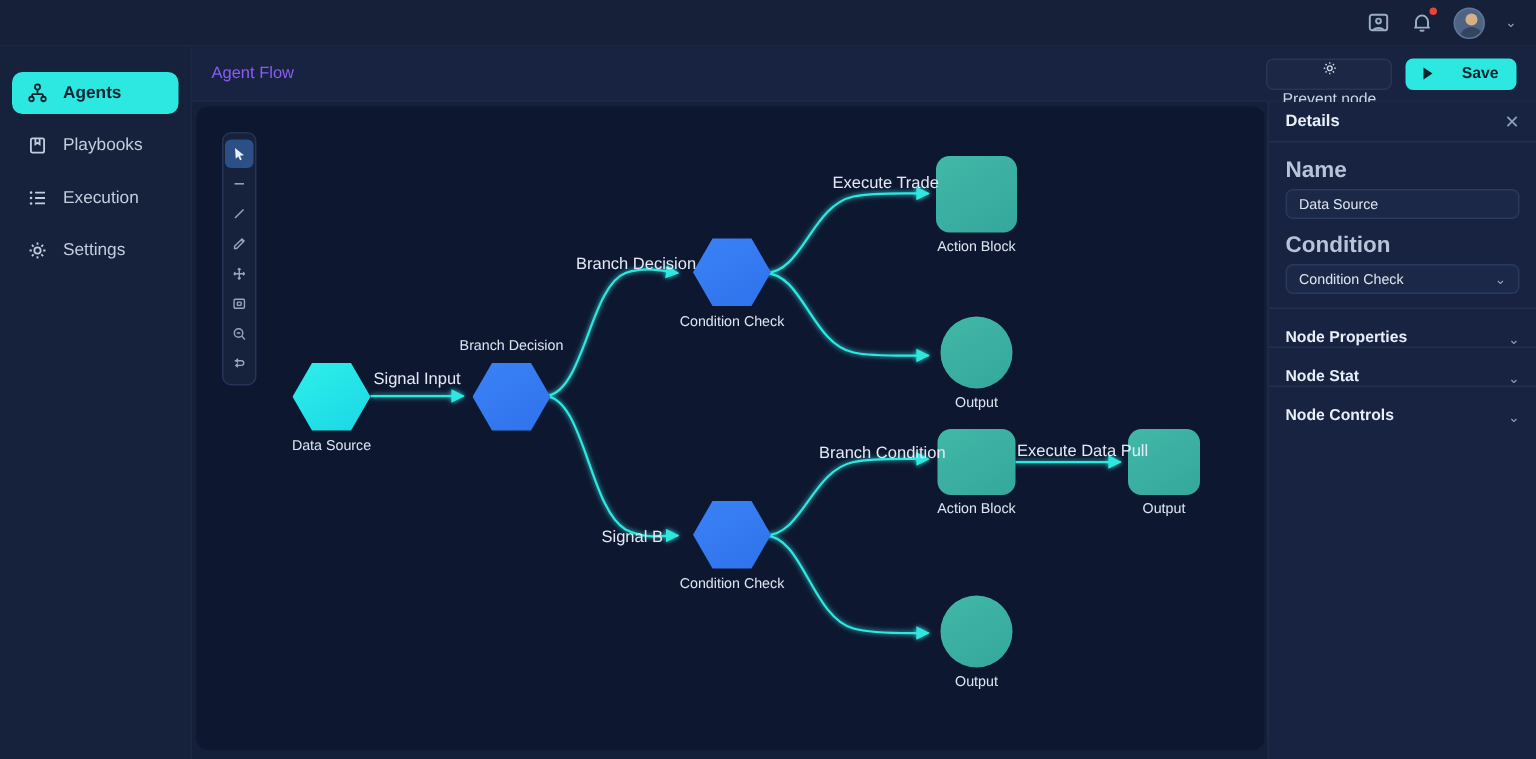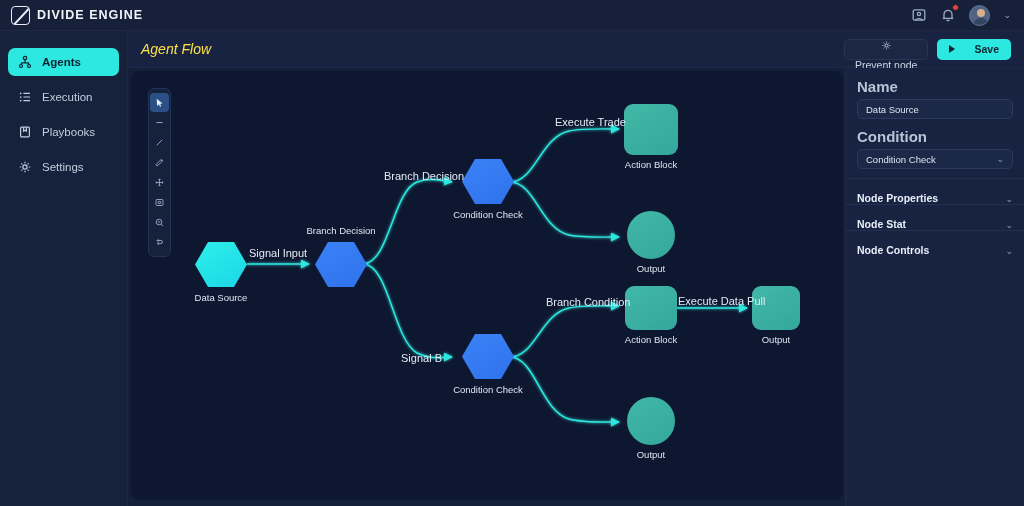--- a/index.html
+++ b/index.html
@@ -76,21 +76,21 @@
   .nav-item .nic { width: 14px; height: 14px; flex: 0 0 14px; }
   .nav-item .nic svg { display: block; }
 
   
   #page-header {
     position: absolute; left: 128px; top: 31px; width: 896px; height: 37px;
     background: #172340;
     display: flex; align-items: center;
     border-bottom: 1px solid #1c2844;
   }
-  #page-title { color: #fde047; font-size: 14px; padding-left: 13px; font-style: italic; }
+  #page-title { color: #8b5cf6; font-size: 11px; padding-left: 13px; }
   #header-actions {
     margin-left: auto; display: flex; align-items: center; gap: 9px;
     padding-right: 13px;
   }
   #prevent-node-btn {
     display: flex; align-items: center; gap: 6px;
     height: 21px; padding: 0 10px; border-radius: 5px;
     border: 1px solid #35436180; background: #1b2744;
     color: #c9d4e4; font-size: 10.5px; cursor: pointer; flex-direction: column;
   }
@@ -183,24 +183,20 @@
     height: 26px; display: flex; align-items: flex-end; padding: 0 11px;
     border-top: 1px solid #22304e; cursor: pointer;
   }
   .accordion .atitle { color: #e7eef8; font-size: 10.5px; font-weight: bold; }
   .accordion .chev { margin-left: auto; color: #92a3bd; font-size: 9px; }
 </style>
 </head>
 <body>
 
 <div id="topbar">
-  <div id="brand">
-    <div id="logo-mark"></div>
-    <div id="logo-text">DIVIDE ENGINE</div>
-  </div>
   <div id="topbar-right">
     <div class="tb-icon">
       <svg width="16" height="16" viewBox="0 0 16 16" fill="none" stroke="#9badc5" stroke-width="1.3">
         <rect x="2.2" y="2.8" width="11.6" height="10.4" rx="1.6"></rect>
         <circle cx="8" cy="7" r="1.6"></circle>
         <path d="M4.6 13.2c.9-2 5.9-2 6.8 0"></path>
       </svg>
     </div>
     <div class="tb-icon">
       <svg width="16" height="16" viewBox="0 0 16 16" fill="none" stroke="#9badc5" stroke-width="1.3">
@@ -223,36 +219,36 @@
           <circle cx="3" cy="11" r="1.5"></circle>
           <circle cx="11" cy="11" r="1.5"></circle>
         <path d="M7 4.8v3M7 7.8H3.4M7 7.8h3.6M3.4 7.8v1.7M10.6 7.8v1.7"></path>
       </svg>
     </span>
     <span>Agents</span>
   </div>
   <div class="nav-item">
     <span class="nic">
       <svg width="14" height="14" viewBox="0 0 14 14" fill="none" stroke="currentColor" stroke-width="1.2">
+        <rect x="2.6" y="2.2" width="8.8" height="9.6" rx="1.1"></rect>
+        <path d="M5.6 2.2v4l1.4-1 1.4 1v-4"></path>
+      </svg>
+    </span>
+    <span>Playbooks</span>
+  </div>
+  <div class="nav-item">
+    <span class="nic">
+      <svg width="14" height="14" viewBox="0 0 14 14" fill="none" stroke="currentColor" stroke-width="1.2">
         <path d="M5.4 3.4h6.6M5.4 7h6.6M5.4 10.6h6.6"></path>
         <circle cx="2.7" cy="3.4" r=".85" fill="currentColor" stroke="none"></circle>
         <circle cx="2.7" cy="7" r=".85" fill="currentColor" stroke="none"></circle>
         <circle cx="2.7" cy="10.6" r=".85" fill="currentColor" stroke="none"></circle>
       </svg>
     </span>
     <span>Execution</span>
-  </div>
-  <div class="nav-item">
-    <span class="nic">
-      <svg width="14" height="14" viewBox="0 0 14 14" fill="none" stroke="currentColor" stroke-width="1.2">
-        <rect x="2.6" y="2.2" width="8.8" height="9.6" rx="1.1"></rect>
-        <path d="M5.6 2.2v4l1.4-1 1.4 1v-4"></path>
-      </svg>
-    </span>
-    <span>Playbooks</span>
   </div>
   <div class="nav-item">
     <span class="nic">
       <svg width="14" height="14" viewBox="0 0 14 14" fill="none" stroke="currentColor" stroke-width="1.2">
         <circle cx="7" cy="7" r="2.1"></circle>
         <path d="M7 1.7v1.5M7 10.8v1.5M1.7 7h1.5M10.8 7h1.5M3.3 3.3l1.1 1.1M9.6 9.6l1.1 1.1M10.7 3.3 9.6 4.4M4.4 9.6 3.3 10.7"></path>
       </svg>
     </span>
     <span>Settings</span>
   </div>
@@ -409,20 +405,24 @@
     <div class="edge-label" style="left:118px;top:176px">Signal Input</div>
     <div class="edge-label" style="left:253px;top:99px">Branch Decision</div>
     <div class="edge-label" style="left:424px;top:45px">Execute Trade</div>
     <div class="edge-label" style="left:270px;top:281px">Signal B</div>
     <div class="edge-label" style="left:415px;top:225px">Branch Condition</div>
     <div class="edge-label" style="left:547px;top:224px">Execute Data Pull</div>
   </div>
 </div>
 
 <div id="details">
+  <div id="details-head">
+    <span id="details-title">Details</span>
+    <span id="details-close">✕</span>
+  </div>
   <div id="details-body">
     <div class="field-label">Name</div>
     <div class="field-input">
       <span>Data Source</span>
     </div>
     <div class="field-label">Condition</div>
     <div class="field-select">
       <span>Condition Check</span>
       <span class="chev">⌄</span>
     </div>

